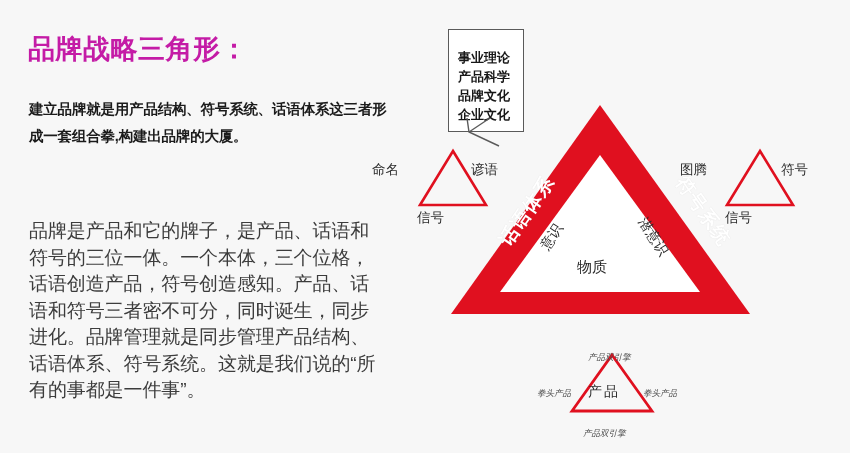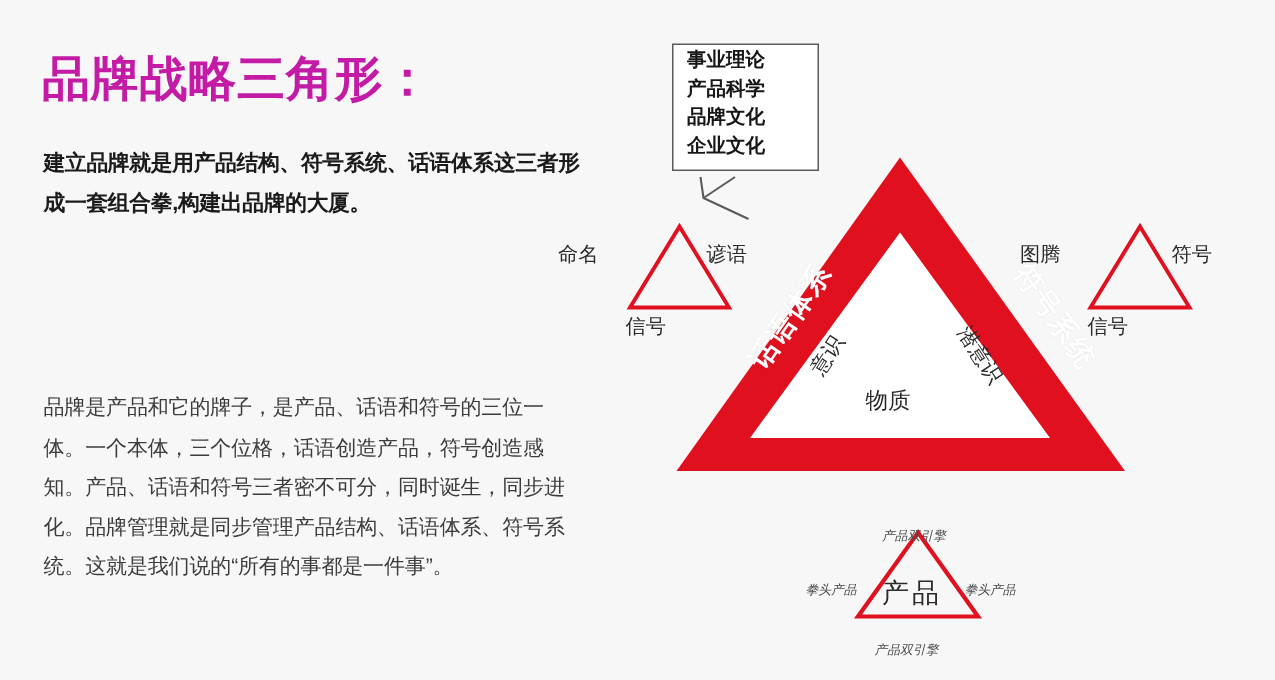--- a/index.html
+++ b/index.html
@@ -20,21 +20,21 @@
     width: 850px;
     height: 453px;
     background: #f7f7f7;
   }
 
   
   .page-title {
     position: absolute;
     left: 28px;
     top: 31px;
-    font-size: 32px;
+    font-size: 27px;
     font-weight: bold;
     color: #c41ba6;
     letter-spacing: 0.5px;
     white-space: nowrap;
   }
   .lead-text {
     position: absolute;
     left: 29px;
     top: 96px;
     width: 360px;
@@ -42,36 +42,35 @@
     font-weight: bold;
     color: #1b1b1b;
     line-height: 27px;
     letter-spacing: -0.2px;
   }
   .body-text {
     position: absolute;
     left: 29px;
     top: 218px;
     width: 356px;
-    font-size: 14px;
+    font-size: 19px;
     color: #3c3c3c;
     line-height: 26.5px;
     letter-spacing: -0.1px;
-    margin-top: 40px;
   }
 
   
   .callout {
     position: absolute;
     left: 448px;
     top: 29px;
-    width: 98px;
+    width: 76px;
     border: 1.4px solid #5a5a5a;
     background: #ffffff;
-    padding: 0 9px 7px 9px;
+    padding: 18px 9px 7px 9px;
     box-sizing: border-box;
   }
   .callout-line {
     font-size: 13px;
     font-weight: bold;
     color: #171717;
     line-height: 19px;
     white-space: nowrap;
   }
   .callout-tail {
@@ -171,21 +170,21 @@
   .bt-label {
     position: absolute;
     font-size: 8.5px;
     font-style: italic;
     color: #4a4a4a;
     white-space: nowrap;
     margin-top: 12px;
   }
   .bt-center {
     position: absolute;
-    font-size: 18px;
+    font-size: 14px;
     color: #2b2b2b;
     letter-spacing: 2px;
     white-space: nowrap;
   }
 </style>
 </head>
 <body>
 
 <div id="slide">
 

